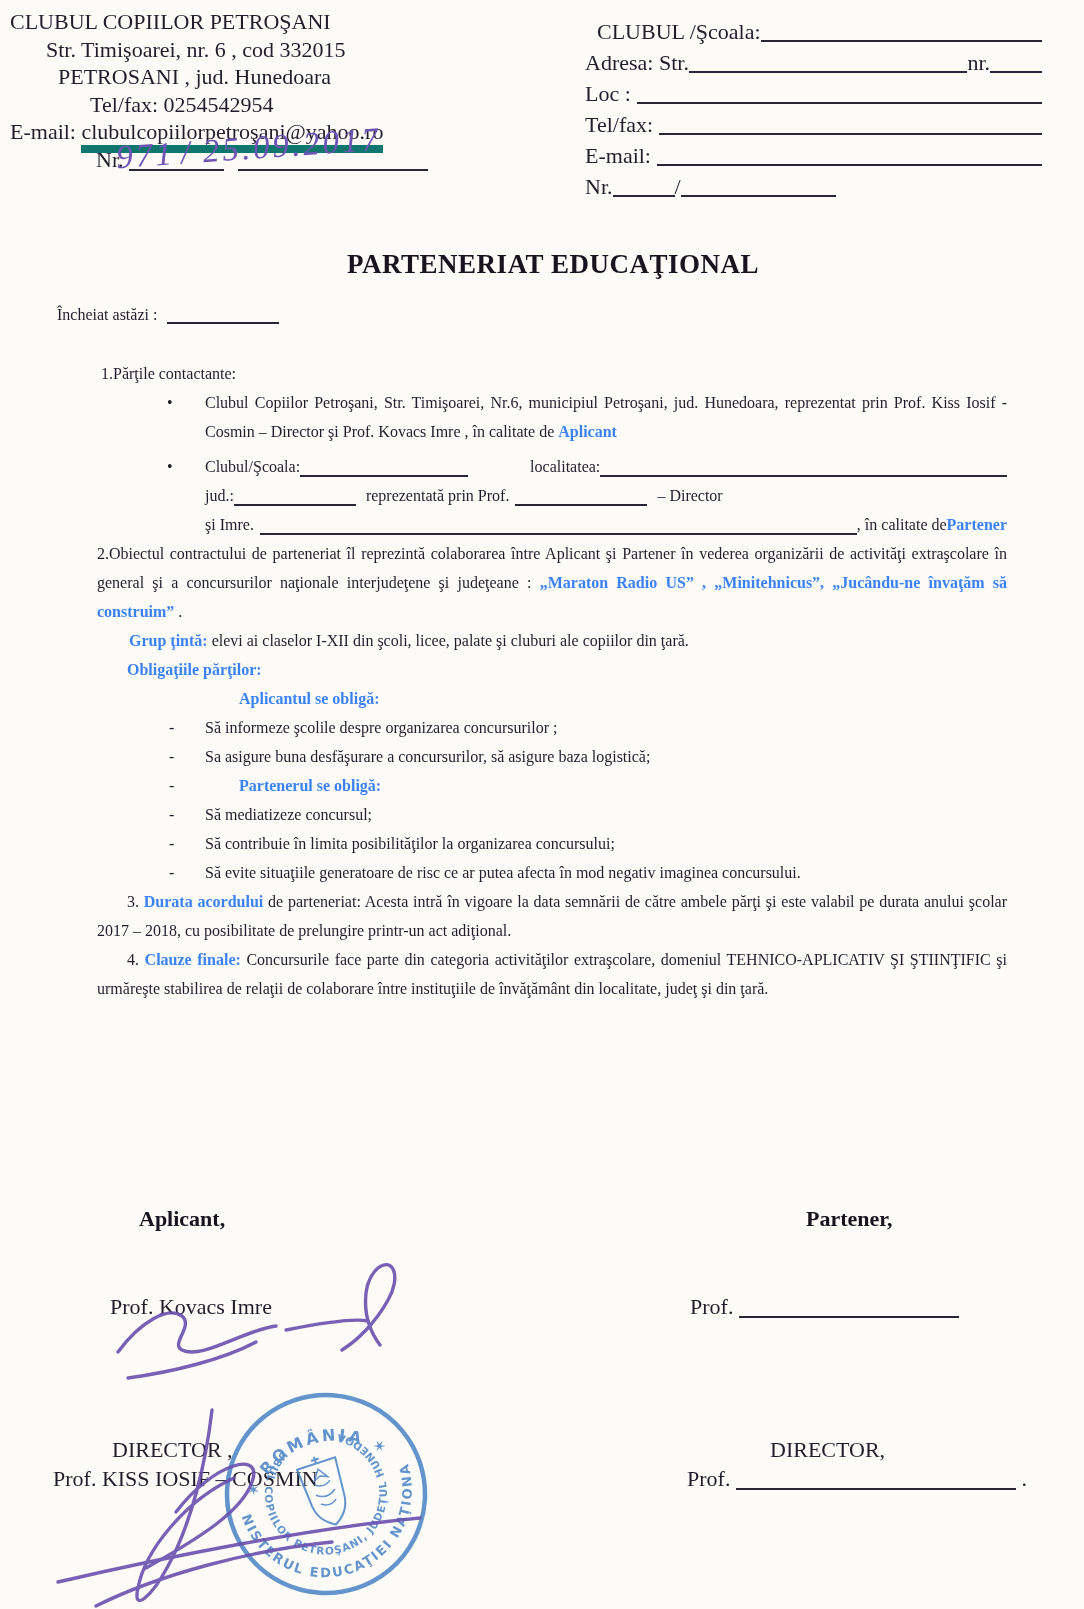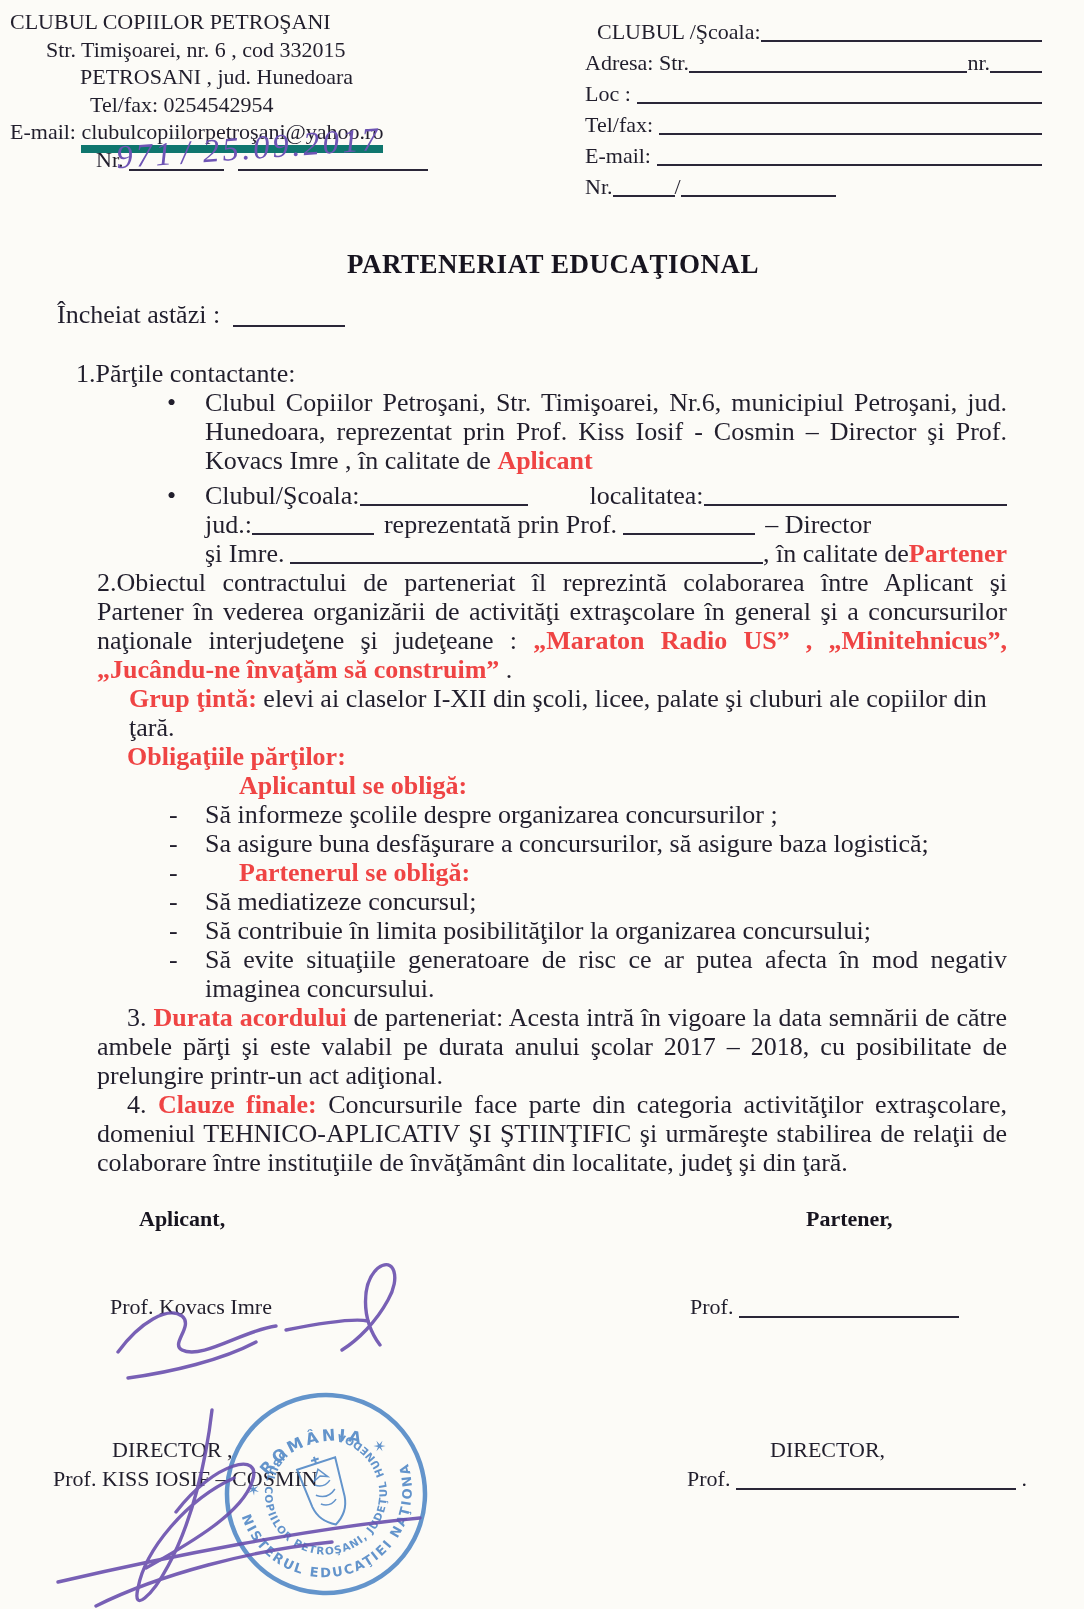--- a/index.html
+++ b/index.html
@@ -6,47 +6,47 @@
   .page{
     position:relative;width:1084px;height:1609px;margin:0 auto;
     background:#fcfbf7;
     color:#211e2c;
     font-family:"Liberation Serif","DejaVu Serif",serif;
     overflow:hidden;
     padding-left:22px;
   }
   
   .hdr-left{position:absolute;left:10px;top:8px;width:445px;font-size:22px;line-height:27.5px;white-space:nowrap;}
-  .hl2{margin-left:36px}.hl3{margin-left:70px}.hl4{margin-left:80px}.hl6{margin-left:86px}
+  .hl2{margin-left:36px}.hl3{margin-left:48px}.hl4{margin-left:80px}.hl6{margin-left:86px}
   .email-u{border-bottom:8px solid #0f766e;padding-bottom:1px;}
   .iline{display:inline-block;border-bottom:2px solid #2a2638;margin-bottom:-4px;height:4px;}
   .w95{width:95px}.w190{width:190px}
   .hdr-right{position:absolute;left:585px;top:14px;width:457px;font-size:22px;}
   .hrow{display:flex;align-items:flex-end;height:31px;}
   .hrow .lbl{white-space:nowrap;}
   .fill{flex:1 1 auto;border-bottom:2px solid #2a2638;margin-bottom:3px;}
   .wfix52{width:52px;border-bottom:2px solid #2a2638;margin-bottom:3px;}
   .wfix62{width:62px;border-bottom:2px solid #2a2638;margin-bottom:3px;}
   .wfix155{width:155px;border-bottom:2px solid #2a2638;margin-bottom:3px;}
   .ml6{margin-left:6px}
   .hw{
     position:absolute;left:116px;top:130px;
     font-size:33px;font-style:italic;color:#6e54b4;
     transform:rotate(-4deg);white-space:nowrap;letter-spacing:3px;
   }
   .hw .hsl{margin:0 10px 0 6px;}
   
   .title{position:absolute;top:249px;left:0;width:100%;text-align:center;
     font-size:27px;font-weight:bold;letter-spacing:.5px;color:#17141f;}
-  .body{position:absolute;left:57px;top:300px;width:950px;font-size:26px;line-height:29px;}
+  .body{position:absolute;left:57px;top:300px;width:950px;font-size:16px;line-height:29px;}
   .gap30{height:30px}
-  .ml31{margin-left:19px}.ml70{margin-left:70px}
+  .ml31{margin-left:44px}.ml70{margin-left:70px}
   .ml72{margin-left:72px}.ml182{margin-left:182px}
   .mt6{margin-top:6px}
-  b,.bold{font-weight:bold;color:#ef4444;}
+  b,.bold{font-weight:bold;color:#3b82f6;}
   .blank{display:inline-block;border-bottom:2px solid #2a2638;margin-bottom:-4px;height:4px;}
   .bullet-item{position:relative;padding-left:148px;text-align:justify;}
   .bullet-item .mark{position:absolute;left:110px;top:0;}
   .b2line{display:flex;align-items:flex-end;padding-left:148px;height:29px;}
   .b2line .txt{white-space:nowrap;margin-top:16px;}
   .b2 .bfill{flex:1 1 auto;border-bottom:2px solid #2a2638;margin-bottom:4px;}
   .b2 .bw168{width:168px;border-bottom:2px solid #2a2638;margin-bottom:4px;}
   .b2 .bw122{width:122px;border-bottom:2px solid #2a2638;margin-bottom:4px;}
   .b2 .bw132{width:132px;border-bottom:2px solid #2a2638;margin-bottom:4px;}
   .b2 .sp62{width:62px}.b2 .sp10{width:10px}.b2 .sp6{width:6px}

